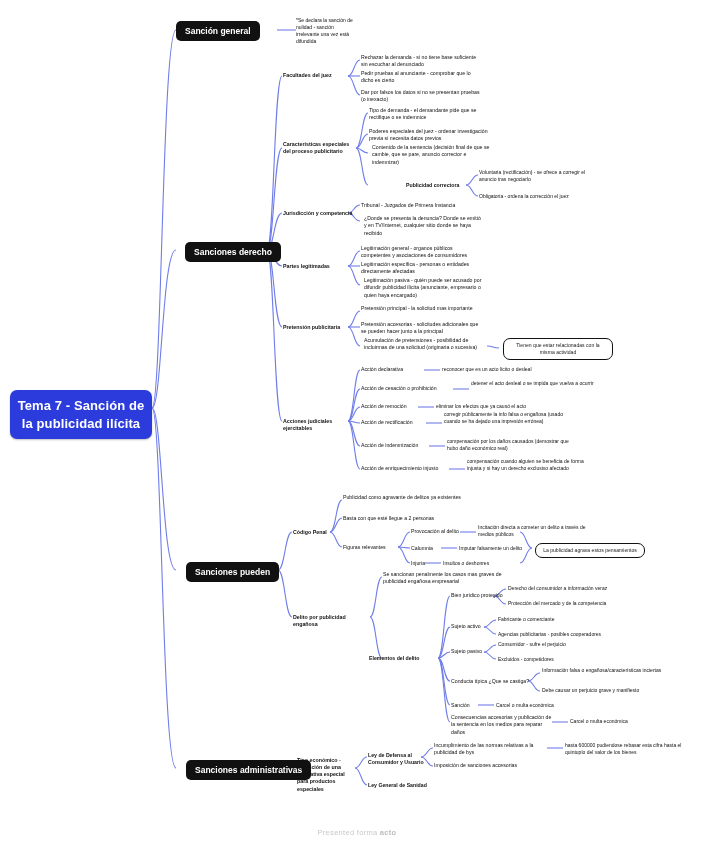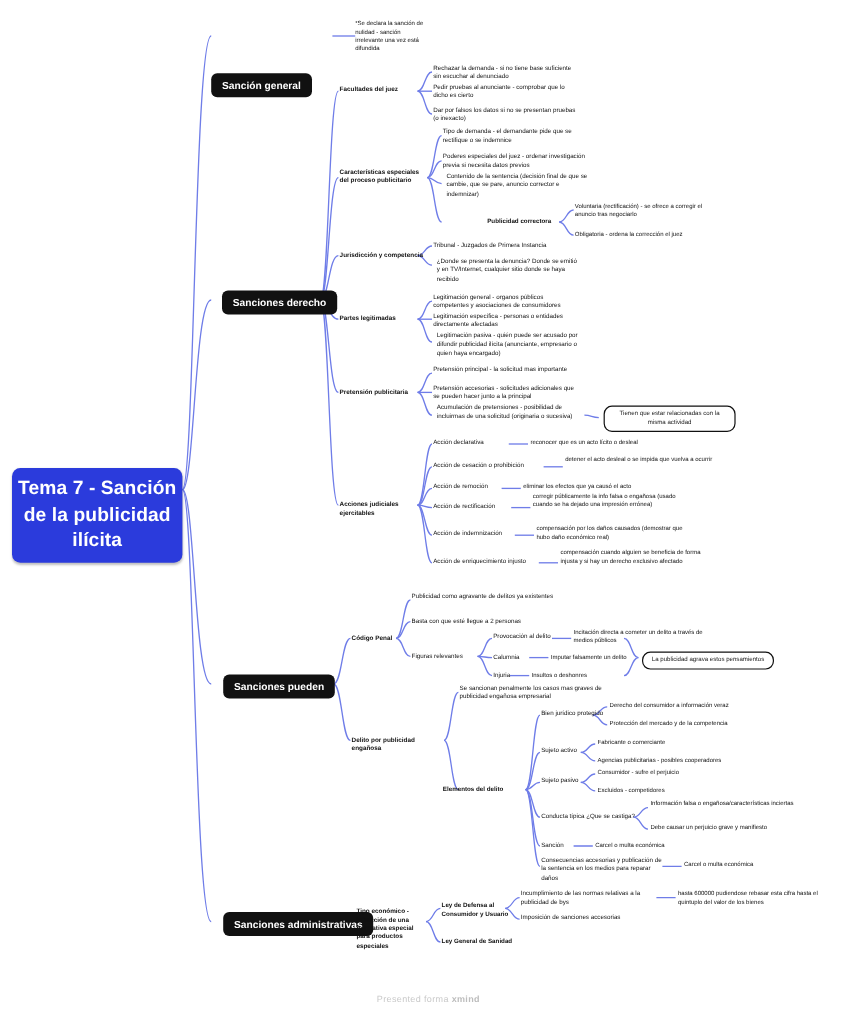--- a/index.html
+++ b/index.html
@@ -11,21 +11,21 @@
     color:#1a1a1a;
   }
   #canvas { position:absolute; inset:0; }
   svg.links { position:absolute; left:0; top:0; width:714px; height:848px; pointer-events:none; }
 
   .node { position:absolute; }
 
   
   .root {
     background:#2b3bdc; color:#ffffff; border-radius:7px;
-    font-size:16px; font-weight:bold; text-align:center;
+    font-size:13px; font-weight:bold; text-align:center;
     padding:7px 4px; line-height:1.35; letter-spacing:.1px;
     box-shadow:0 1px 2px rgba(0,0,0,.25);
   }
   
   .lvl1 {
     background:#111111; color:#ffffff; border-radius:5px;
     font-size:8.5px; font-weight:bold; text-align:center;
     padding:5px 9px; line-height:1.2; white-space:nowrap;
   }
   
@@ -151,21 +151,21 @@
       <path d="M355 768 C 361 768, 361 785, 367 785"></path>
 
       <path d="M421 757 C 427 757, 427 748, 433 748"></path>
       <path d="M421 757 C 427 757, 427 766, 433 766"></path>
       <path d="M547 748 L 563 748"></path>
     </g>
   </svg>
 
   <div class="node root" style="left:10px; top:390px; width:142px;">Tema 7 - Sanción de la publicidad ilícita</div>
 
-  <div class="node lvl1" style="left:176px; top:21px;margin-top:40px;">Sanción general</div>
+  <div class="node lvl1" style="left:176px; top:21px;">Sanción general</div>
   <div class="node lvl4" style="left:296px; top:17px; width:62px;">*Se declara la sanción de nulidad - sanción irrelevante una vez está difundida</div>
 
   <div class="node lvl1" style="left:185px; top:242px;">Sanciones derecho</div>
 
   <div class="node lvl2" style="left:283px; top:72px; width:64px;">Facultades del juez</div>
   <div class="node lvl3" style="left:361px; top:54px; width:122px;">Rechazar la demanda - si no tiene base suficiente sin escuchar al denunciado</div>
   <div class="node lvl3" style="left:361px; top:70px; width:122px;">Pedir pruebas al anunciante - comprobar que lo dicho es cierto</div>
   <div class="node lvl3" style="left:361px; top:89px; width:122px;">Dar por falsos los datos si no se presentan pruebas (o inexacto)</div>
 
   <div class="node lvl2" style="left:283px; top:141px; width:72px;">Características especiales del proceso publicitario</div>
@@ -259,16 +259,16 @@
   <div class="node lvl2" style="left:297px; top:757px; width:58px;">Tipo económico - infracción de una normativa especial para productos especiales</div>
 
   <div class="node lvl3b" style="left:368px; top:752px; width:56px;">Ley de Defensa al Consumidor y Usuario</div>
   <div class="node lvl3" style="left:434px; top:742px; width:116px;">Incumplimiento de las normas relativas a la publicidad de bys</div>
   <div class="node lvl4" style="left:565px; top:742px; width:130px;">hasta 600000 pudiendose rebasar esta cifra hasta el quintuplo del valor de los bienes</div>
   <div class="node lvl3" style="left:434px; top:762px; width:120px;">Imposición de sanciones accesorias</div>
 
   <div class="node lvl3b" style="left:368px; top:782px; width:70px;">Ley General de Sanidad</div>
 
   <div class="footer">
-    <span>Presented forma </span><b>xmind</b>
+    <span>Presented forma </span><b>acto</b>
   </div>
 
 </div>
 
 </body></html>

